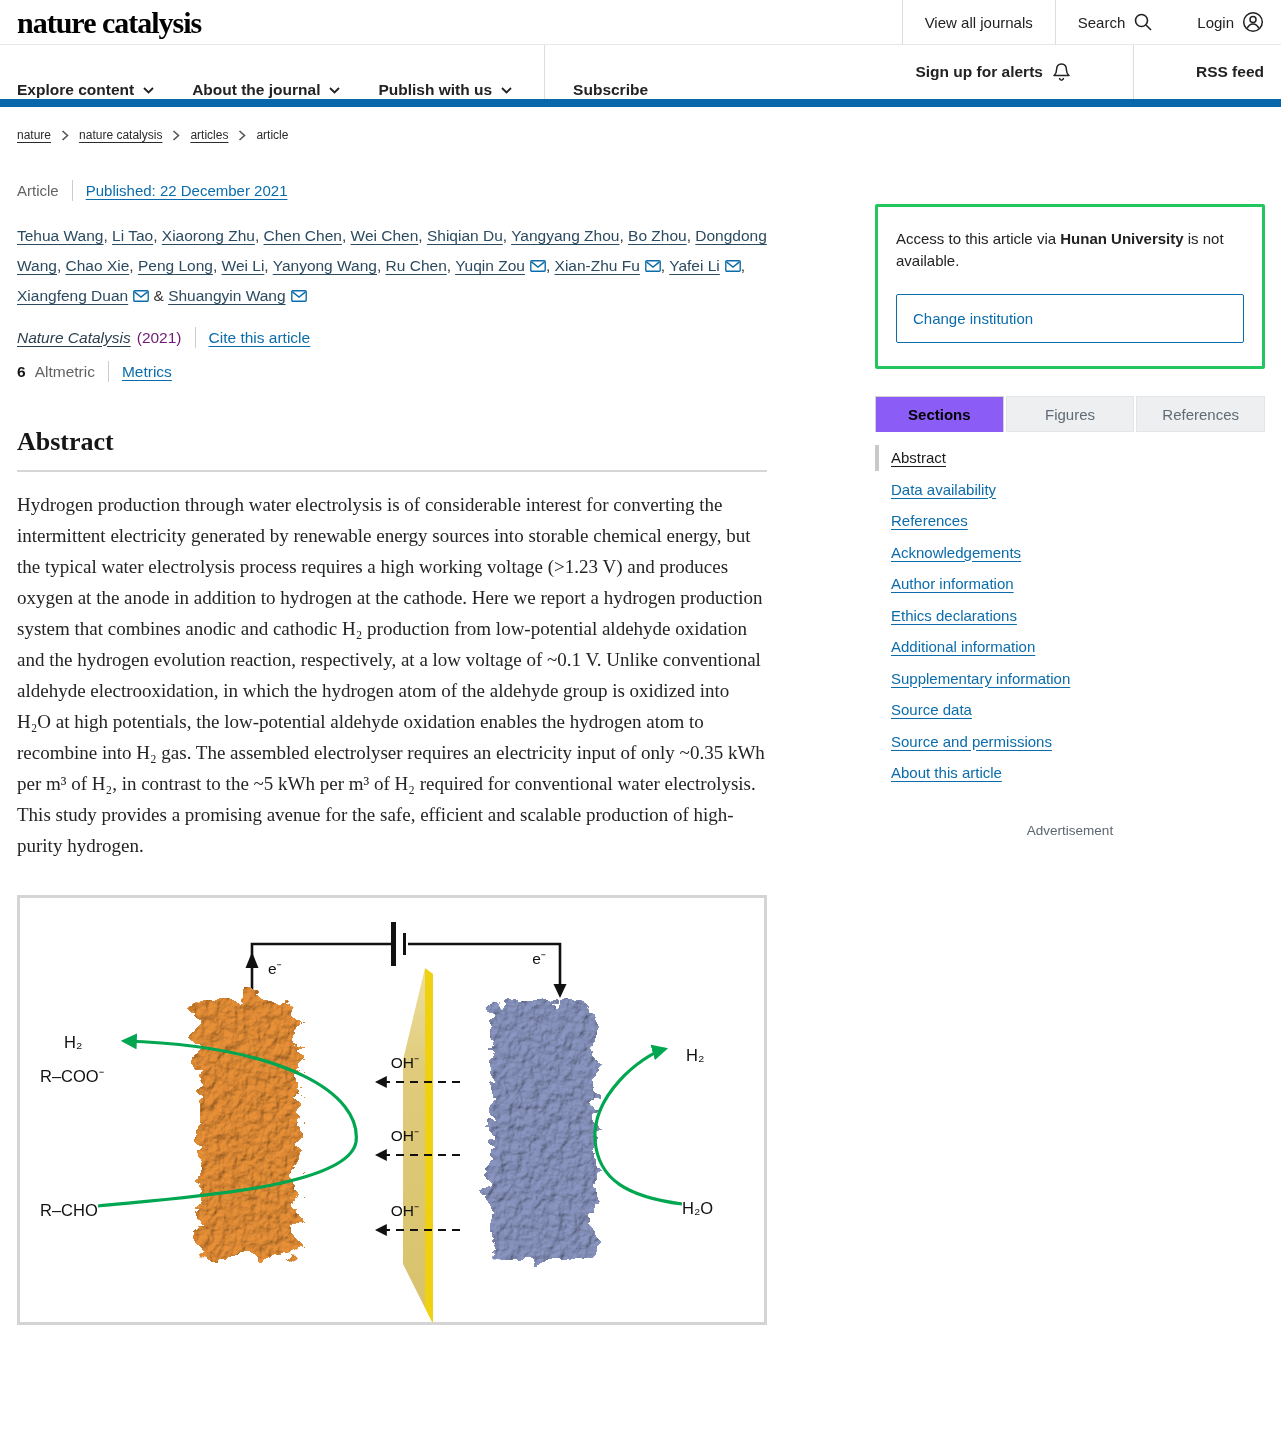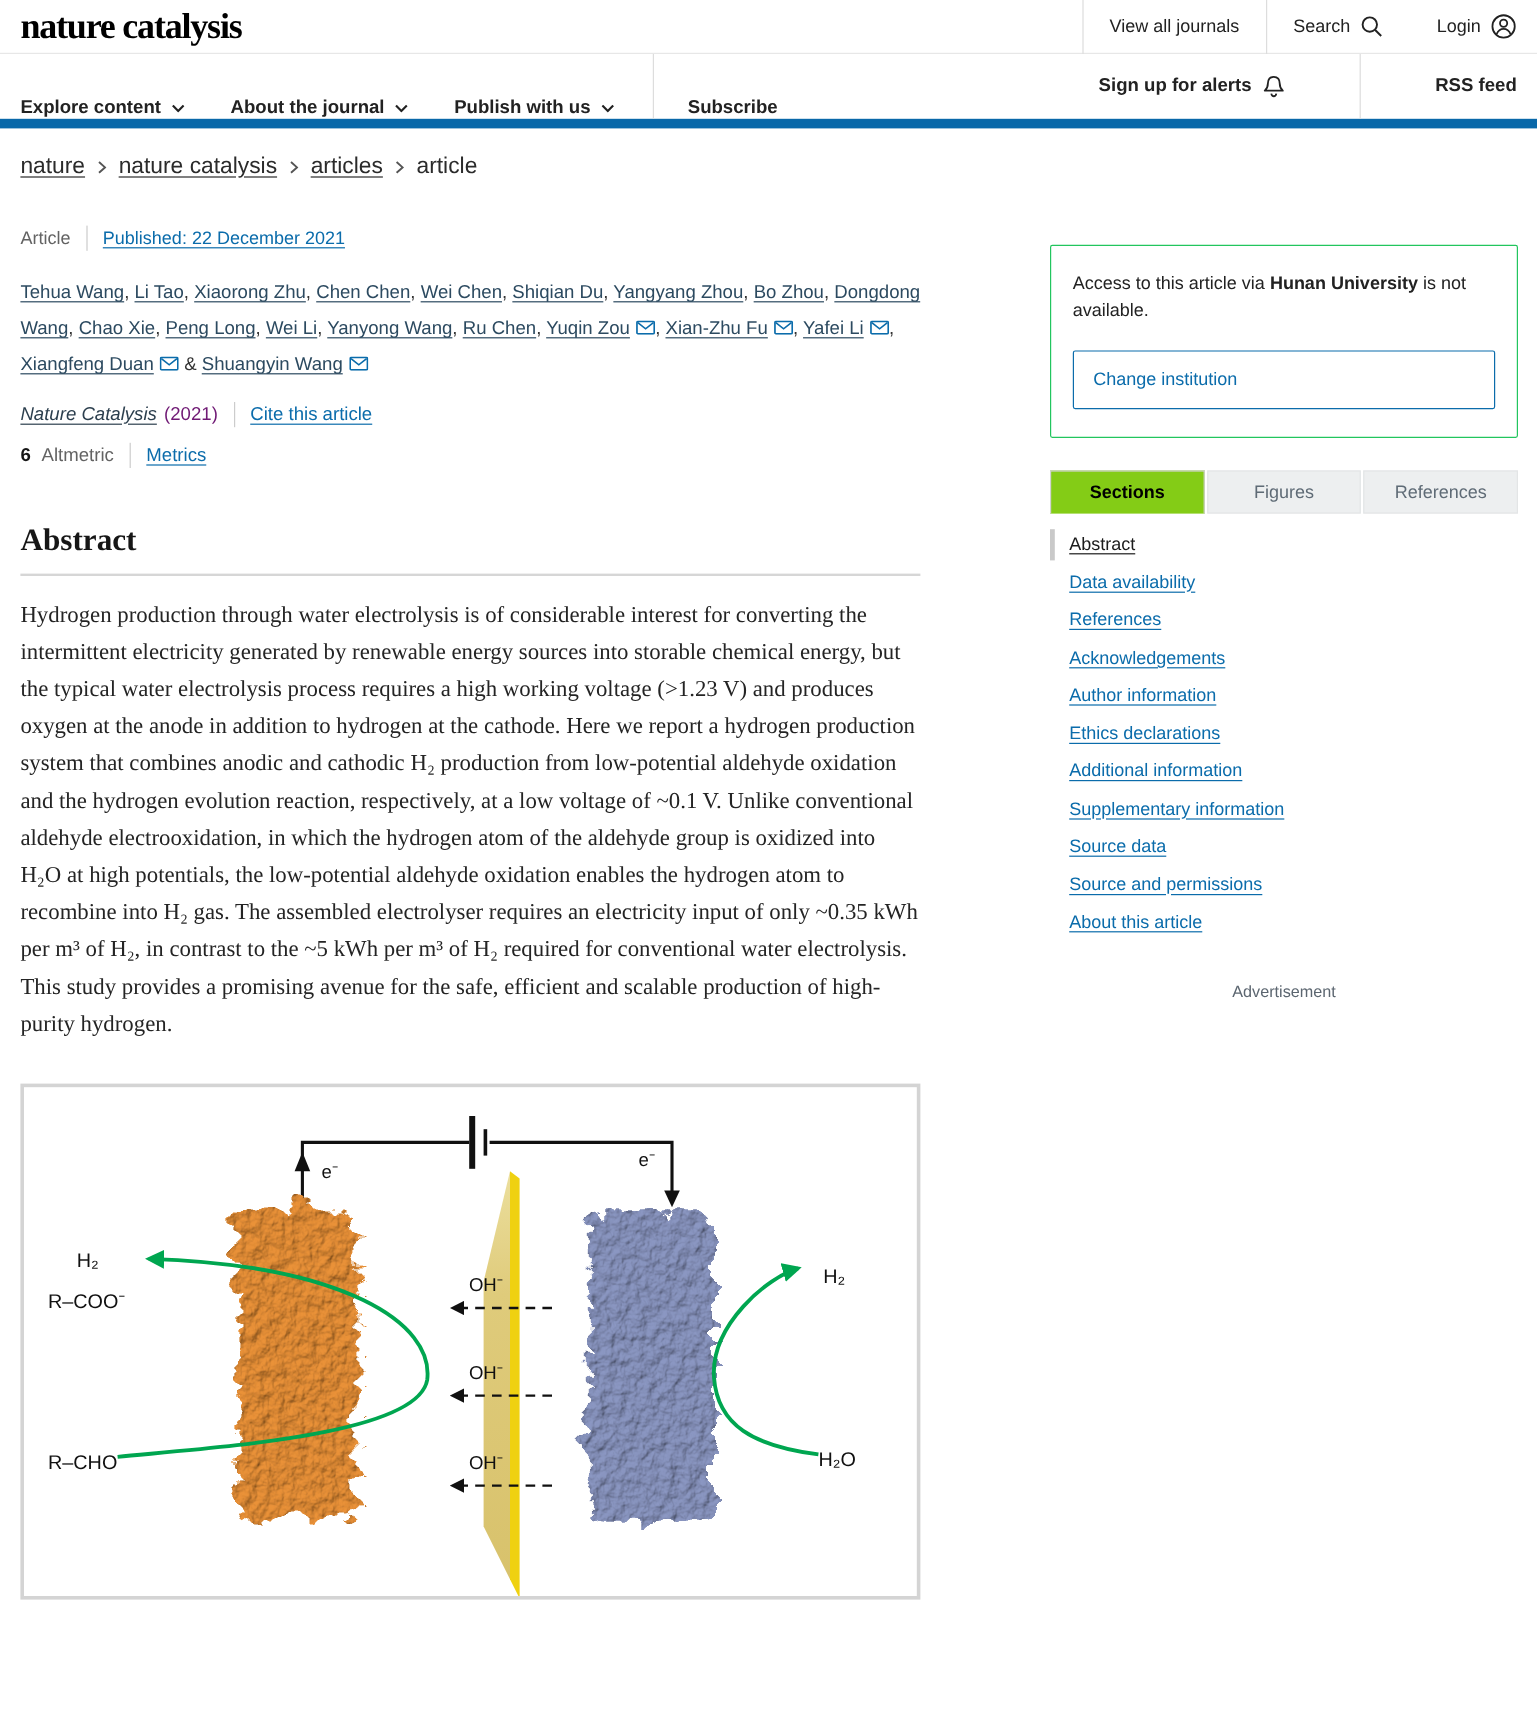--- a/index.html
+++ b/index.html
@@ -29,21 +29,21 @@
   .row2-right { display:flex; align-items:center; height:54px;gap:36px; }
   .alerts-link, .rss-link { display:flex; align-items:center; gap:9px; font-size:15.5px;
               font-weight:bold; color:#222; text-decoration:none; }
   .vdiv2 { width:1px; height:54px; background:#ddd; margin:0 26px; }
   .bluebar { height:8px; background:#0968a9; }
 
   
   .content { position:relative; width:1281px; }
   .maincol { width:750px; margin:0 0 0 17px; }
 
-  .breadcrumb { margin-top:21px; display:flex; align-items:center; gap:10px; font-size:19px; }
+  .breadcrumb { margin-top:21px; display:flex; align-items:center; gap:10px; font-size:12px; }
   .bc-item { color:#2b2b2b; text-decoration:underline; text-underline-offset:3px; }
   .bc-last { text-decoration:none; }
   .bc-sep { margin-top:1px; }
 
   .meta-row { margin-top:38px; display:flex; align-items:center; font-size:15px; }
   .meta-type { color:#636363; }
   .vbar { display:inline-block; width:1px; height:21px; background:#ccc; margin:0 13px; }
   .pub-link { color:#0b6cab; text-decoration:underline; text-underline-offset:3px; }
 
   .title { margin:14px 0 0 0; font-family:"Liberation Serif", serif; font-weight:bold;
@@ -73,31 +73,31 @@
   .fig { margin:34px 0 0 0; width:750px; height:430px; border:3px solid #d4d4d4;
          background:#fff; padding:0; }
   .flabel { font-family:"Liberation Sans", sans-serif; font-size:16.5px; fill:#111; }
   .fsmall { font-family:"Liberation Sans", sans-serif; font-size:15.5px; fill:#111; }
   .wire { fill:none; stroke:#111; stroke-width:2.6; }
   .dash { fill:none; stroke:#111; stroke-width:2; stroke-dasharray:8 6; }
   .green { fill:none; stroke:#00a650; stroke-width:3.2; }
 
   
   .sidebar { position:absolute; left:875px; top:76px; width:390px; }
-  .access-card { border:1px solid #22c55e; border-radius:2px; padding:21px 18px 23px 18px; }
+  .access-card { border:3px solid #22c55e; border-radius:2px; padding:21px 18px 23px 18px; }
   .access-card p { margin:0; font-size:15px; line-height:22px; color:#222; }
   .side-btn { display:block; width:100%; margin-top:19px; height:49px; text-align:left;
               padding:0 16px; background:#fff; border:1px solid #0b6cab; border-radius:2px;
               color:#0b6cab; font-size:15px; font-family:"Liberation Sans",sans-serif; cursor:pointer; }
   .access-card .side-btn:first-of-type { margin-top:22px; }
 
   .tabs { margin-top:27px; display:flex; gap:2px; height:36px; }
   .tab { flex:1; display:flex; align-items:center; justify-content:center; font-size:15px;
          background:#edeff0; color:#5f6b76; border:1px solid #e3e5e6; cursor:pointer; }
-  .tab.active { background:#84cc16; color:#000; font-weight:bold;
+  .tab.active { background:#8b5cf6; color:#000; font-weight:bold;
                 border:1px solid #d2d2d2; border-bottom:none; }
 
   .sections { list-style:none; margin:16px 0 0 0; padding:0 0 0 16px; }
   .sections li { position:relative; margin-bottom:12.5px; line-height:19px; }
   .sections li a { color:#0b6cab; font-size:15px; text-decoration:underline; text-underline-offset:3px; }
   .sections li.active a { color:#1c1c1c; }
   .sections li.active::before { content:""; position:absolute; left:-16px; top:-3px;
                 width:4px; height:26px; background:#c9c9c9; }
 
   .ad { margin-top:41px; text-align:center; font-size:13.5px; color:#5c6670; }

